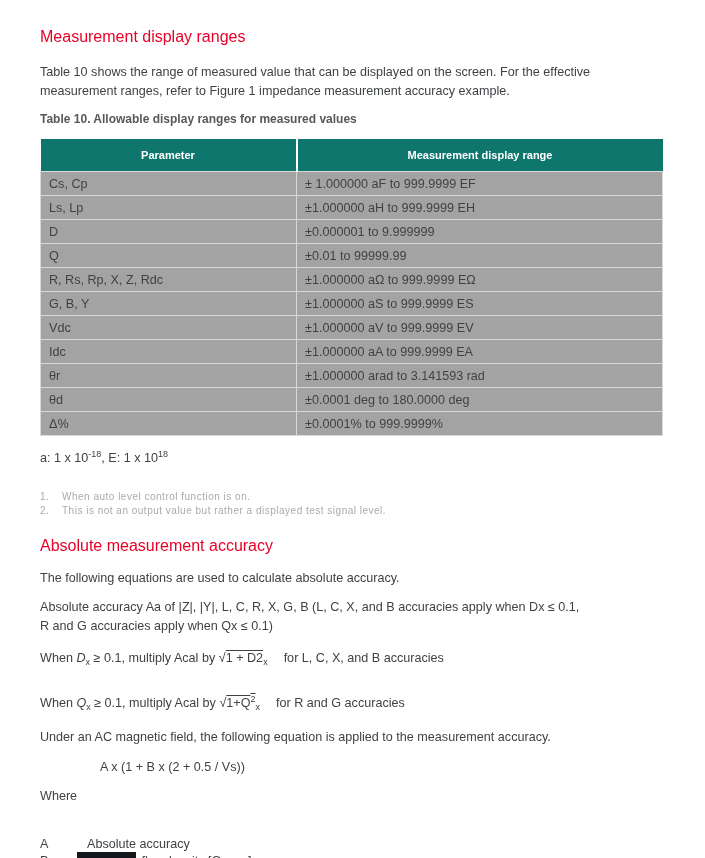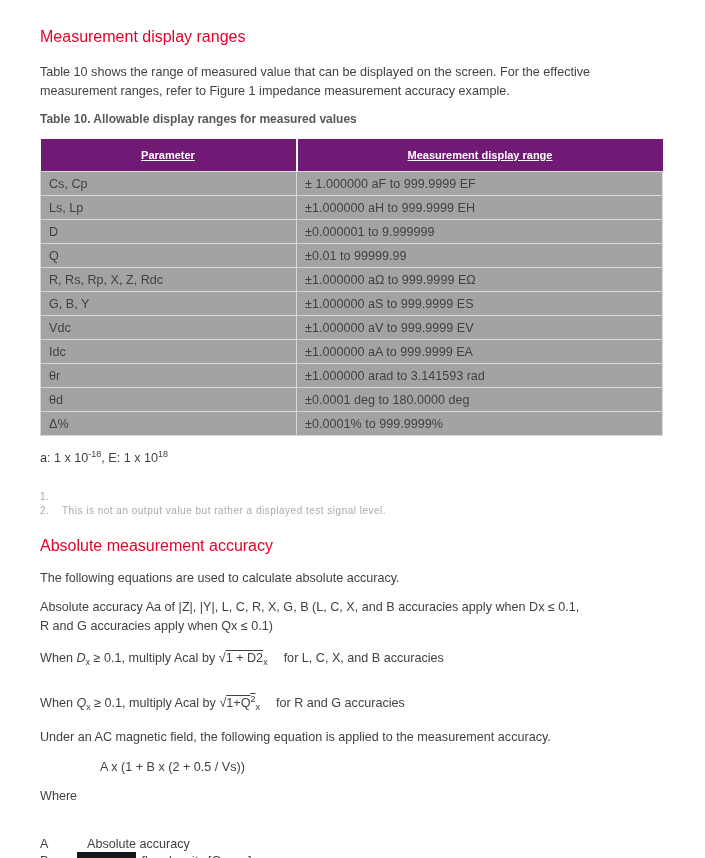--- a/index.html
+++ b/index.html
@@ -18,22 +18,22 @@
 
   .table-caption{
     margin-top:11px;font-size:12px;font-weight:bold;color:#57585a;line-height:14px;
   }
 
   table.range-table{
     margin-top:13px;border-collapse:collapse;width:623px;table-layout:fixed;
   }
   table.range-table col.c1{width:256px;}
   table.range-table thead th{
-    background:#701a75;color:#ffffff;font-size:11px;font-weight:bold;
-    height:30px;text-align:center;border:none;text-decoration:underline;
+    background:#0f766e;color:#ffffff;font-size:11px;font-weight:bold;
+    height:30px;text-align:center;border:none;
   }
   table.range-table thead th + th{border-left:2px solid #ffffff;}
   table.range-table tbody td{
     height:23px;font-size:12.6px;color:#3f4245;
     border:1px solid #d9d9d9;padding:0 0 0 8px;background:#a3a3a3;
   }
   .exp-note{margin-top:9px;}
   .sup{font-size:9px;vertical-align:5px;}
   .sub{font-size:9px;vertical-align:-3px;}
 
@@ -145,20 +145,21 @@
 
     </tbody>
   </table>
 
   <p class="exp-note"><span>a: 1 x 10</span><span class="sup">-18</span><span>, E: 1 x 10</span><span class="sup">18</span></p>
 
   <div class="footnotes">
 
       <div class="footnote">
         <span class="fn-num">1.</span>
+        <span class="fn-text">When auto level control function is on.</span>
       </div>
 
       <div class="footnote">
         <span class="fn-num">2.</span>
         <span class="fn-text">This is not an output value but rather a displayed test signal level.</span>
       </div>
 
   </div>
 
   <h1 class="section-heading h2">Absolute measurement accuracy</h1>

